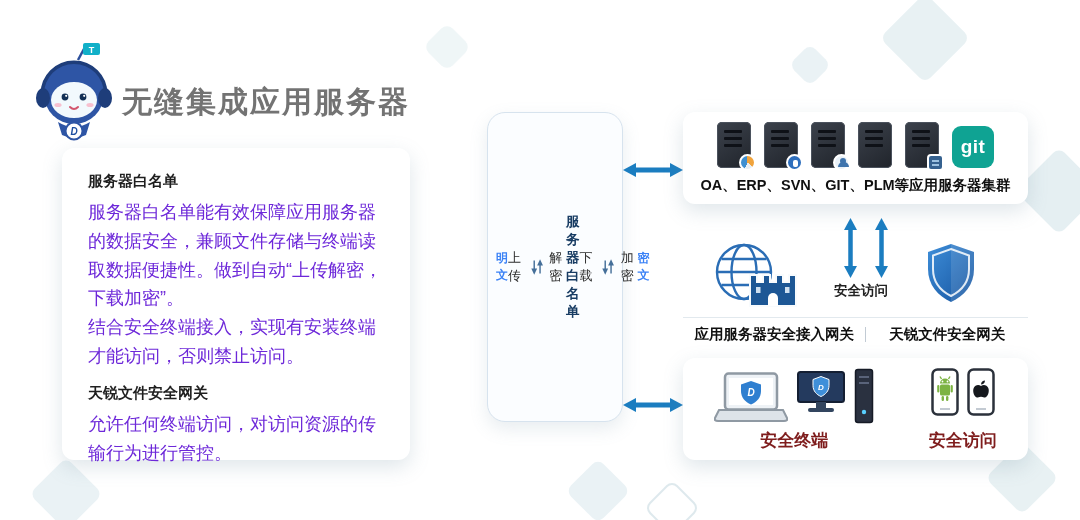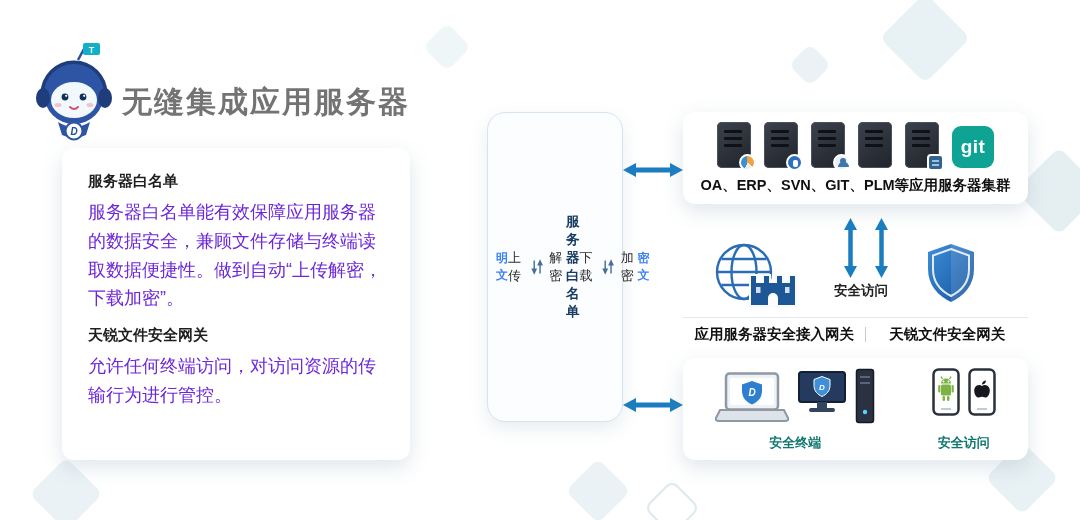--- a/index.html
+++ b/index.html
@@ -51,21 +51,21 @@
           background:#9cc1e0;box-shadow:0 4px 0 #9cc1e0;}
   .git-box{width:42px;height:42px;border-radius:9px;background:#0fa393;color:#fff;
            display:flex;align-items:center;justify-content:center;
            font-weight:bold;font-size:19px;letter-spacing:.5px;}
   .cluster-label{font-size:14.5px;font-weight:bold;color:#101010;}
 
   .terminal-card{left:683px;top:358px;width:345px;height:102px;
                  display:flex;align-items:stretch;justify-content:space-around;padding:10px 4px 8px;}
   .term-group{display:flex;flex-direction:column;align-items:center;justify-content:space-between;}
   .term-icons{display:flex;align-items:flex-end;gap:8px;}
-  .term-label{font-size:13px;font-weight:bold;color:#0f766e;margin-top:3px;}
+  .term-label{font-size:17px;font-weight:bold;color:#7f1d1d;margin-top:3px;}
 
   .globe{left:710px;top:240px;}
   .shield-big{left:924px;top:242px;}
   .varrows{left:843px;top:218px;display:flex;gap:16px;}
   .access-label{left:834px;top:282px;font-size:13.5px;font-weight:bold;color:#222;}
   .gw-captions{left:683px;top:317px;width:345px;display:flex;align-items:center;
                border-top:1px solid #e2e9ee;padding-top:7px;
                font-size:14.5px;font-weight:bold;color:#101010;}
   .gw-captions .cap{text-align:center;}
   .gw-captions .cap.l{width:53%;}
@@ -108,20 +108,21 @@
     <path d="M30 80 q16 10 32 0 l-4 13 q-12 6 -24 0 Z" fill="#2e55a5"></path>
     <circle cx="46" cy="89" r="8.5" fill="#fff" stroke="#2e55a5" stroke-width="2"></circle>
     <text x="46" y="92.5" font-size="10" font-weight="bold" font-style="italic" fill="#1d4ea0" text-anchor="middle">D</text>
   </svg>
 
   <div class="title">无缝集成应用服务器</div>
 
   <div class="card left-card">
     <div class="sec-heading first">服务器白名单</div>
     <div class="sec-body">服务器白名单能有效保障应用服务器的数据安全，兼顾文件存储与终端读取数据便捷性。做到自动“上传解密，下载加密”。</div>
+    <div class="sec-body">结合安全终端接入，实现有安装终端才能访问，否则禁止访问。</div>
     <div class="sec-heading">天锐文件安全网关</div>
     <div class="sec-body">允许任何终端访问，对访问资源的传输行为进行管控。</div>
   </div>
 
   <div class="flow-card">
     <svg width="40" height="48" viewBox="0 0 40 48">
       <path d="M4 2 H26 L36 12 V46 H4 Z" fill="#fdfefe" stroke="#97a5b4" stroke-width="1.6"></path>
       <path d="M26 2 V12 H36 Z" fill="#dde6ef" stroke="#97a5b4" stroke-width="1.2"></path>
       <text x="7" y="17" font-size="9.5" font-weight="bold" fill="#3c4652">.doc</text>
       <line x1="8" y1="26" x2="32" y2="26" stroke="#c2ccd6" stroke-width="2.2"></line>

